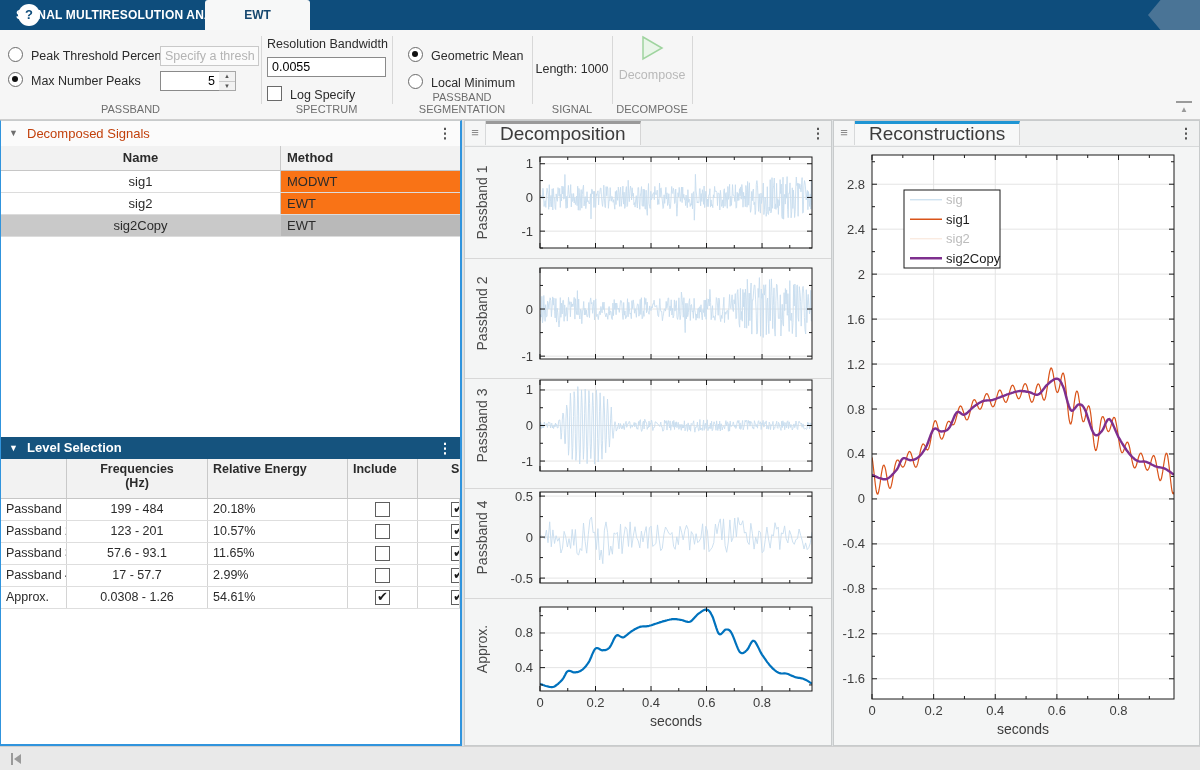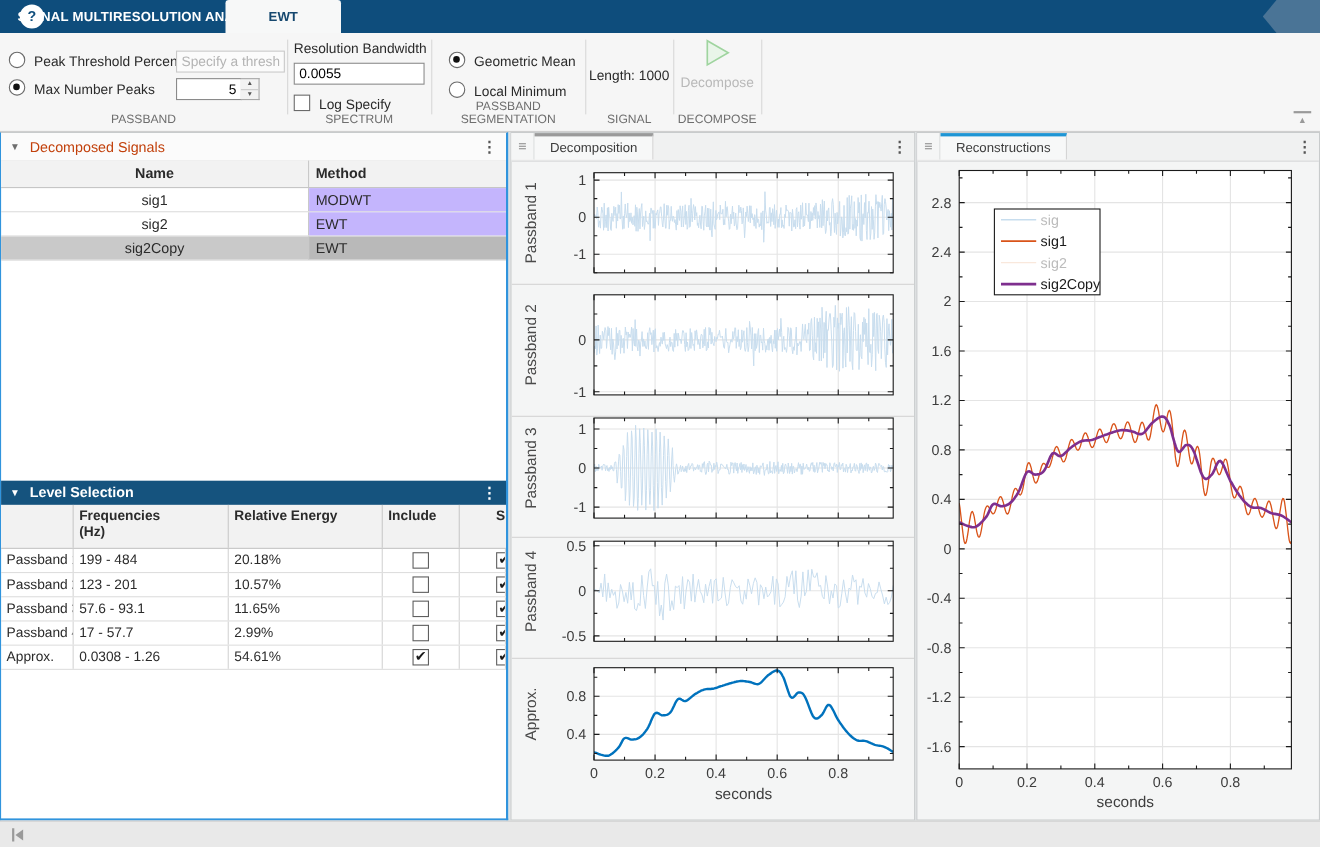--- a/index.html
+++ b/index.html
@@ -54,43 +54,43 @@
   .collapse-tri{position:absolute;left:8px;font-size:9px;color:#6e6e6e;}
   .sec-title{position:absolute;left:26px;font-size:13px;color:#c2410c;}
   .kebab{position:absolute;right:8px;font-size:14px;color:#555;font-weight:bold;line-height:25px;}
 
   .sig-table{position:absolute;top:25px;left:0;right:0;}
   .sig-hrow{display:flex;height:25px;background:#f2f2f2;border-bottom:1px solid #c6c6c6;font-weight:bold;box-sizing:border-box;}
   .c-name{width:280px;padding:4px 6px;box-sizing:border-box;border-right:1px solid #c9c9c9;overflow:hidden;text-align:center;}
   .c-method{flex:1;padding:4px 6px;box-sizing:border-box;overflow:hidden;}
   .sig-row{display:flex;height:22px;border-bottom:1px solid #dcdcdc;box-sizing:border-box;}
   .sig-row .c-name{padding:3px 6px;}
-  .sig-row .c-method{padding:3px 6px;background:#c4b5fd;}
+  .sig-row .c-method{padding:3px 6px;background:#f97316;}
   .sig-row.sel .c-name{background:#c9c9c9;}
   .sig-row.sel .c-method{background:#b9b9b9;}
 
   .lvl-header{position:absolute;top:316px;left:0;right:0;height:22px;background:#15537e;color:#fff;line-height:22px;font-weight:bold;font-size:12.5px;}
   .lvl-header .collapse-tri{color:#fff;}
   .lvl-header .kebab{color:#fff;line-height:22px;}
   .lvl-table{position:absolute;top:338px;left:0;right:0;font-size:12.5px;}
   .lvl-hrow{display:flex;height:40px;background:#f2f2f2;border-bottom:1px solid #c6c6c6;font-weight:bold;box-sizing:border-box;}
   .lc{box-sizing:border-box;border-right:1px solid #c9c9c9;padding:3px 5px;white-space:pre-line;overflow:hidden;}
-  .lc0{width:66px;}.lc1{width:141px;}.lc2{width:140px;}.lc3{width:70px;}.lc4{flex:1;border-right:none;margin-left:28px;}
+  .lc0{width:66px;}.lc1{width:141px;text-align:center;}.lc2{width:140px;}.lc3{width:70px;}.lc4{flex:1;border-right:none;margin-left:28px;}
   .lvl-row{display:flex;height:22px;border-bottom:1px solid #dedede;box-sizing:border-box;}
   .lv{box-sizing:border-box;border-right:1px solid #d4d4d4;padding:3px 5px;overflow:hidden;white-space:nowrap;}
   .lv.ck{text-align:center;padding-top:3px;}
   .cb{display:inline-block;width:15px;height:15px;border:1px solid #5f5f5f;background:#fff;position:relative;box-sizing:border-box;}
   .cb.on::after{content:"✔";position:absolute;left:1px;top:-2px;font-size:13px;color:#1a1a1a;}
 
   
   .fig-tabstrip{position:absolute;top:0;left:0;right:0;height:25px;background:#f0f1f1;border-bottom:1px solid #d7d9da;}
   .grip{position:absolute;left:0;top:0;width:20px;height:24px;text-align:center;line-height:24px;color:#8a8a8a;
         border-right:1px solid #d7d9da;background:#f5f6f6;font-size:13px;}
   .fig-tab{position:absolute;left:21px;top:0;height:24px;line-height:20px;padding:0 14px;background:#f7f8f8;
-           border-right:1px solid #d5d5d5;border-top:3px solid #9a9a9a;box-sizing:border-box;font-size:12px;color:#3c3c3c;text-align:center;}
+           border-right:1px solid #d5d5d5;border-top:3px solid #9a9a9a;box-sizing:border-box;font-size:19px;color:#3c3c3c;text-align:center;}
   .fig-tab.blue-top{border-top-color:#1e95d4;}
   .fig-tabstrip .kebab{line-height:24px;right:6px;}
   .panel-mid svg,.panel-right svg{position:absolute;left:0;top:25px;}
 
   
   .statusbar{position:absolute;left:0;top:746px;width:1200px;height:24px;background:#e9e9e9;border-top:1px solid #cfcfcf;box-sizing:border-box;}
   .collapse-left{position:absolute;left:8px;top:4px;}
 </style>
 </head>
 <body>

